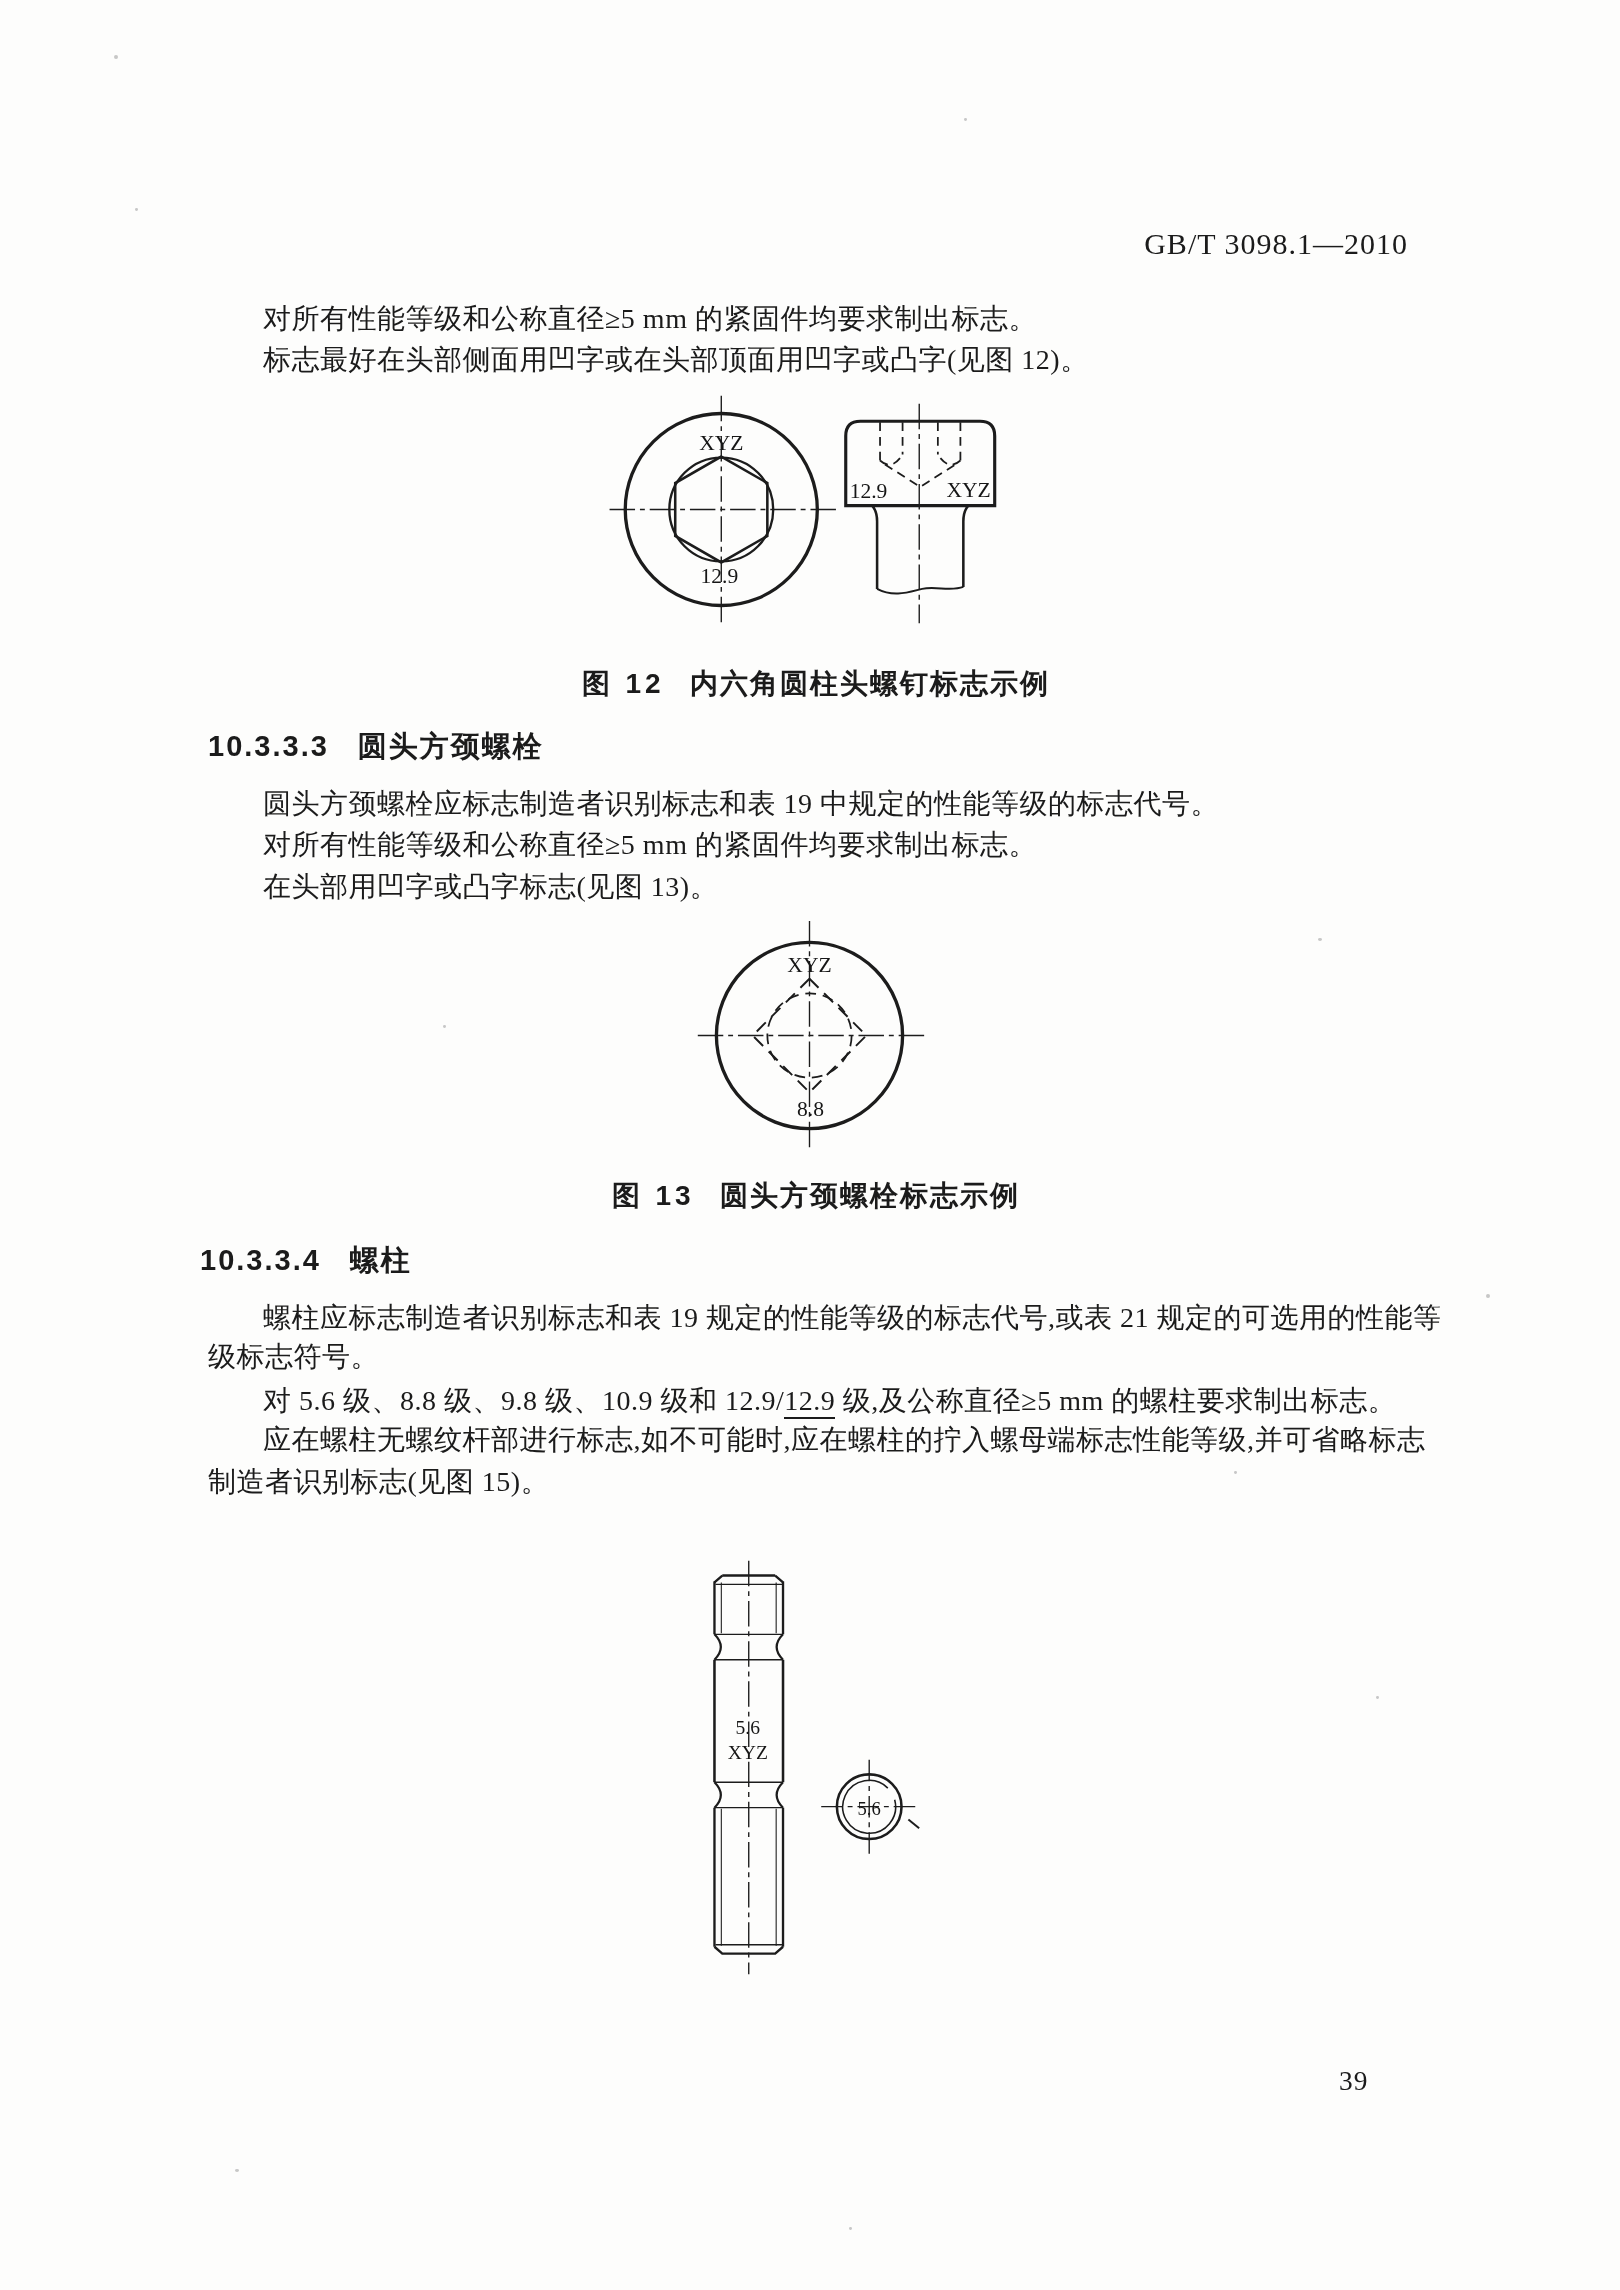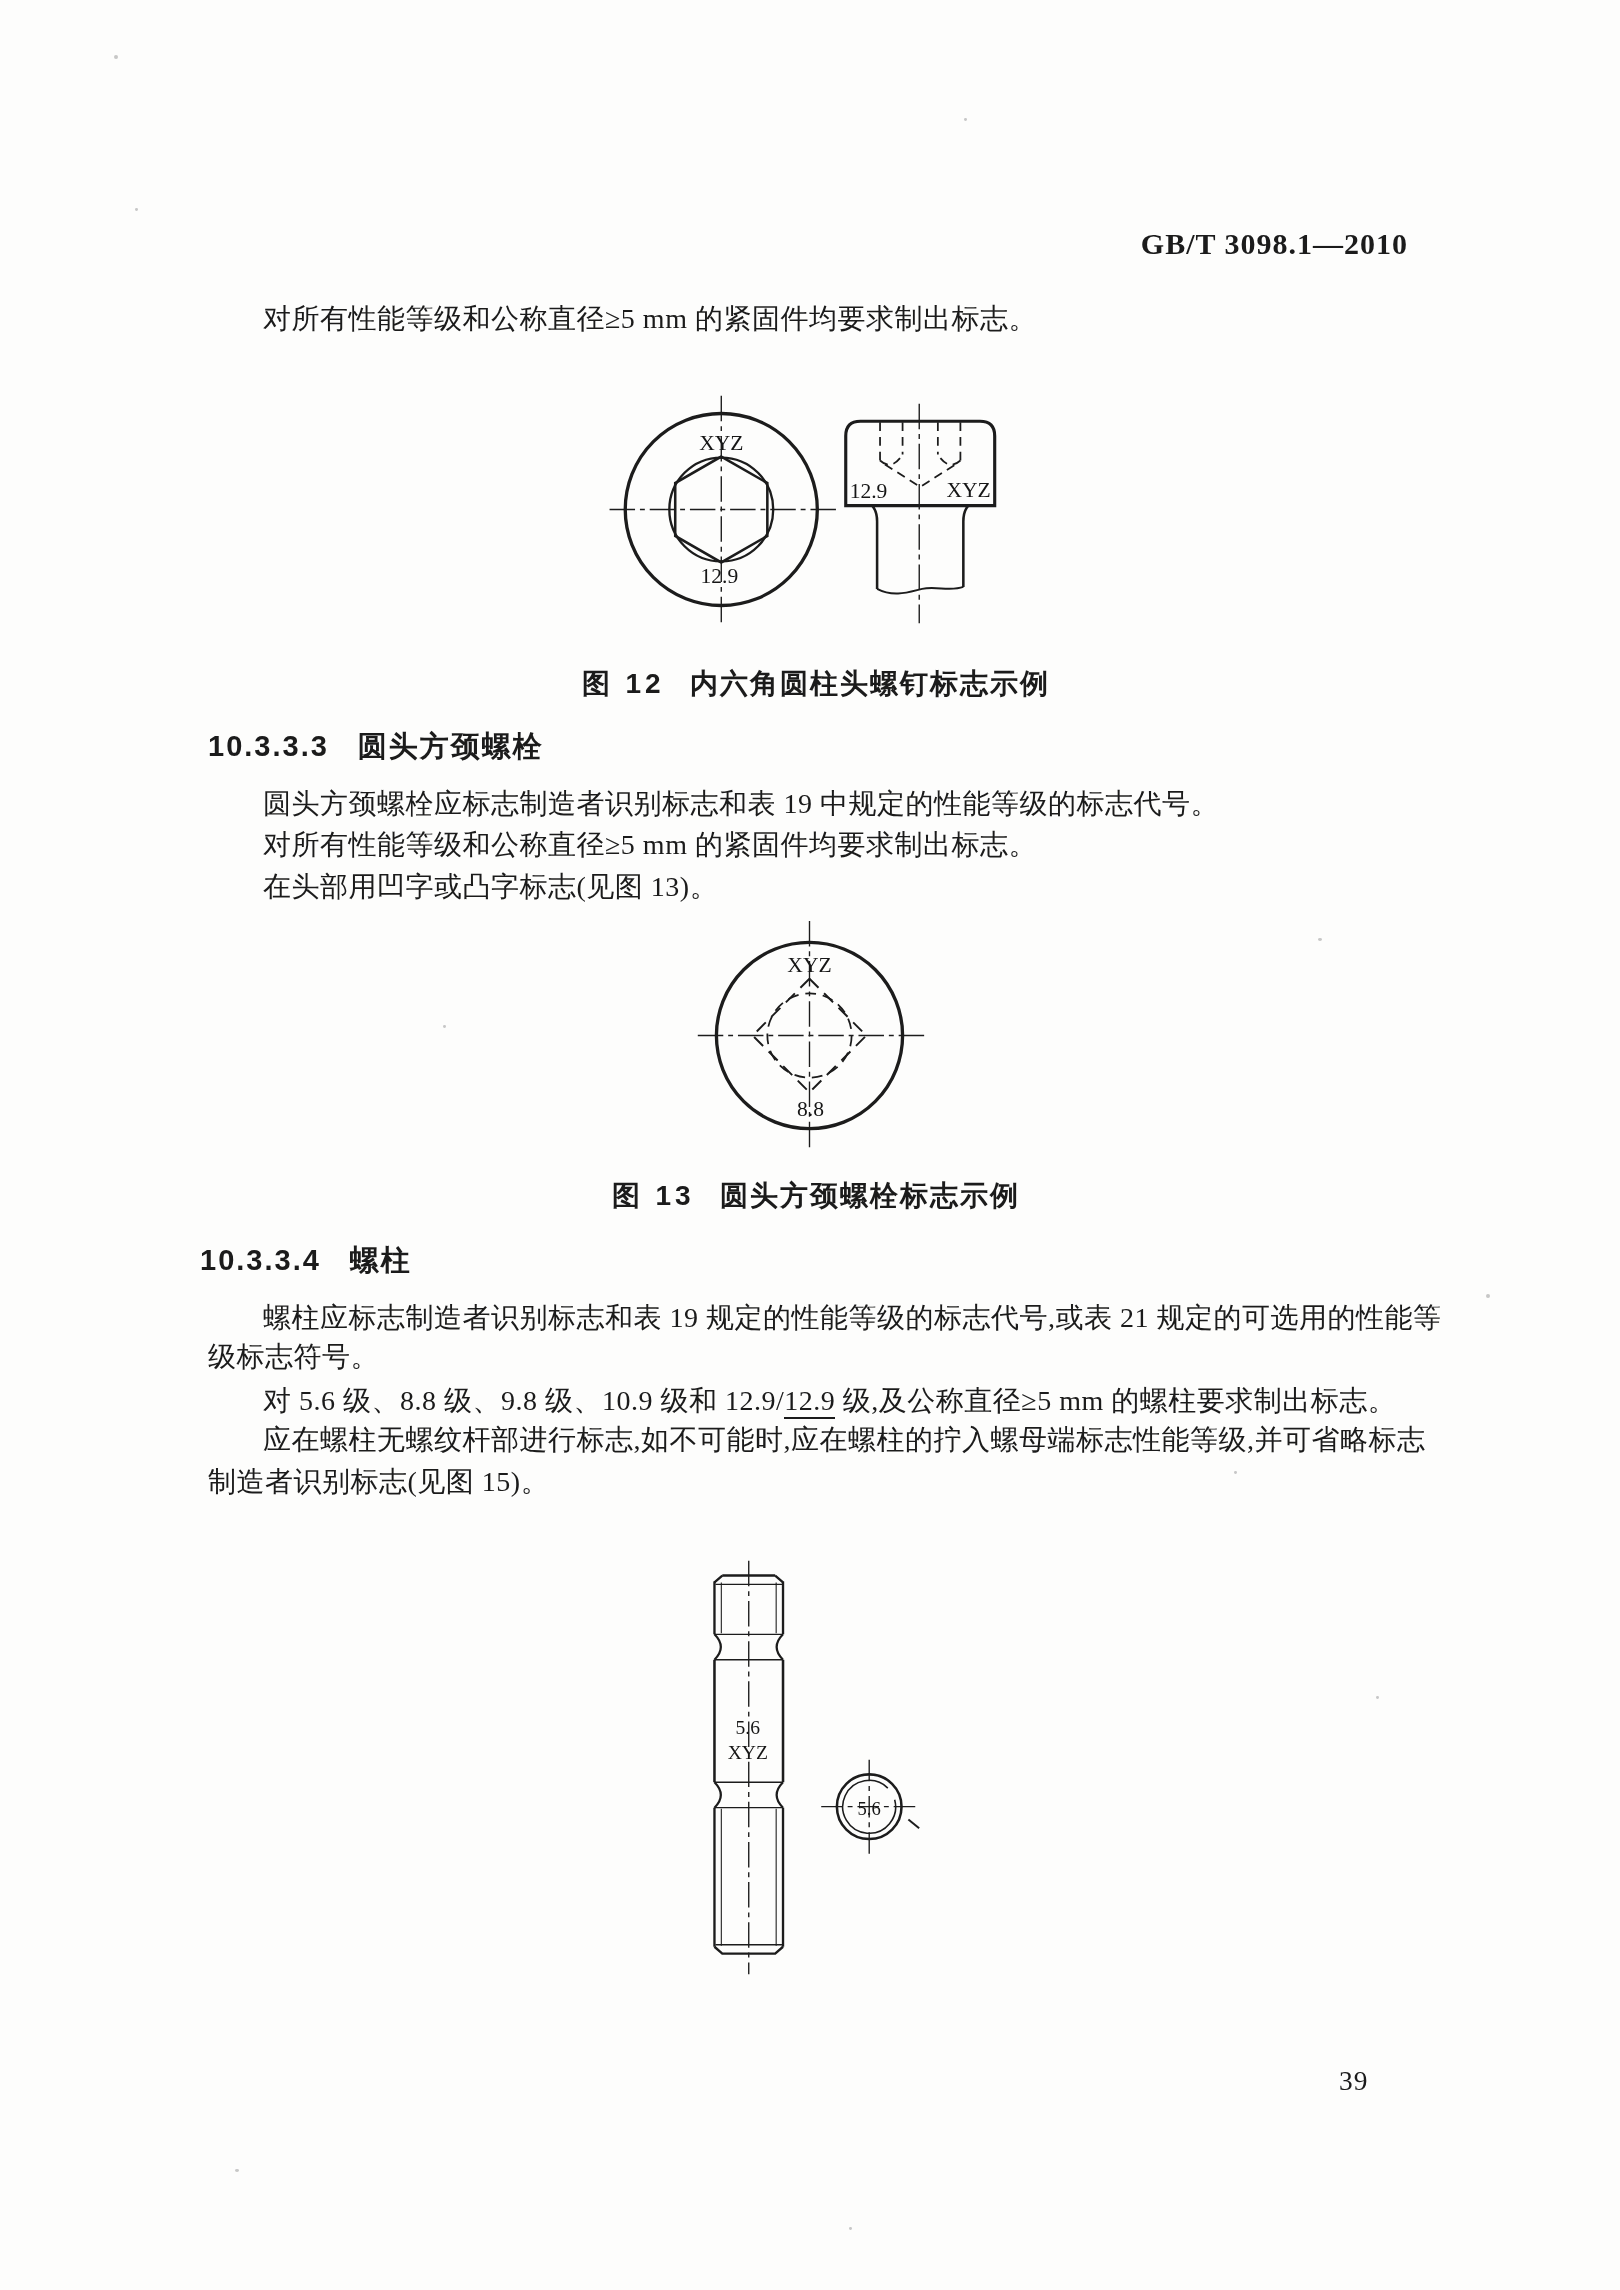--- a/index.html
+++ b/index.html
@@ -6,21 +6,21 @@
   .page{
     position:relative;
     width:1620px;height:2291px;
     background:#fdfdfc;
     overflow:hidden;
     font-family:"Liberation Serif","DejaVu Serif",serif;
     color:#1b1b1b;
   }
   .abs{position:absolute;white-space:nowrap;}
   .header{
-    font-weight:bold;font-size:30px;letter-spacing:1px;
+    font-weight:normal;font-size:30px;letter-spacing:1px;
     font-family:"Liberation Serif","DejaVu Serif",serif;
   }
   .bodyline{font-size:28px;letter-spacing:0.5px;line-height:37px;}
   .heading{font-size:29px;font-weight:bold;letter-spacing:0.5px;
     font-family:"Liberation Sans","DejaVu Sans",sans-serif;}
   .heading .num{letter-spacing:2px;}
   .heading .ttl{margin-left:29px;letter-spacing:2px;margin-top:48px;}
   .caption{font-size:28px;font-weight:bold;letter-spacing:2px;
     font-family:"Liberation Sans","DejaVu Sans",sans-serif;text-align:center;}
   .caption .fig{margin-right:25.5px;letter-spacing:3.9px;}
@@ -31,20 +31,21 @@
   .speck{position:absolute;background:#9a9a9a;border-radius:50%;opacity:.55;}
 </style>
 </head>
 <body>
 
 <div class="page">
 
   <div class="abs header" style="top:227px;right:212px;">GB/T 3098.1—2010</div>
 
   <div class="abs bodyline" style="top:300px;left:263px;">对所有性能等级和公称直径≥5 mm 的紧固件均要求制出标志。</div>
+  <div class="abs bodyline" style="top:341px;left:263px;">标志最好在头部侧面用凹字或在头部顶面用凹字或凸字(见图 12)。</div>
 
   <svg class="abs" style="top:387px;left:578px;" width="461" height="245" viewBox="590 395 470 250">
     <g fill="none" stroke="#1c1c1c">
 
       <line x1="736" y1="404" x2="736" y2="638" stroke-width="1.4" stroke-dasharray="26 5 5 5"></line>
       <line x1="622" y1="520" x2="853" y2="520" stroke-width="1.4" stroke-dasharray="26 5 5 5"></line>
       <circle cx="736" cy="520" r="98" stroke-width="3.4"></circle>
       <circle cx="736" cy="520" r="53" stroke-width="2.4"></circle>
       <polygon points="736,466 783,493 783,547 736,574 689,547 689,493" stroke-width="2.6"></polygon>
 

